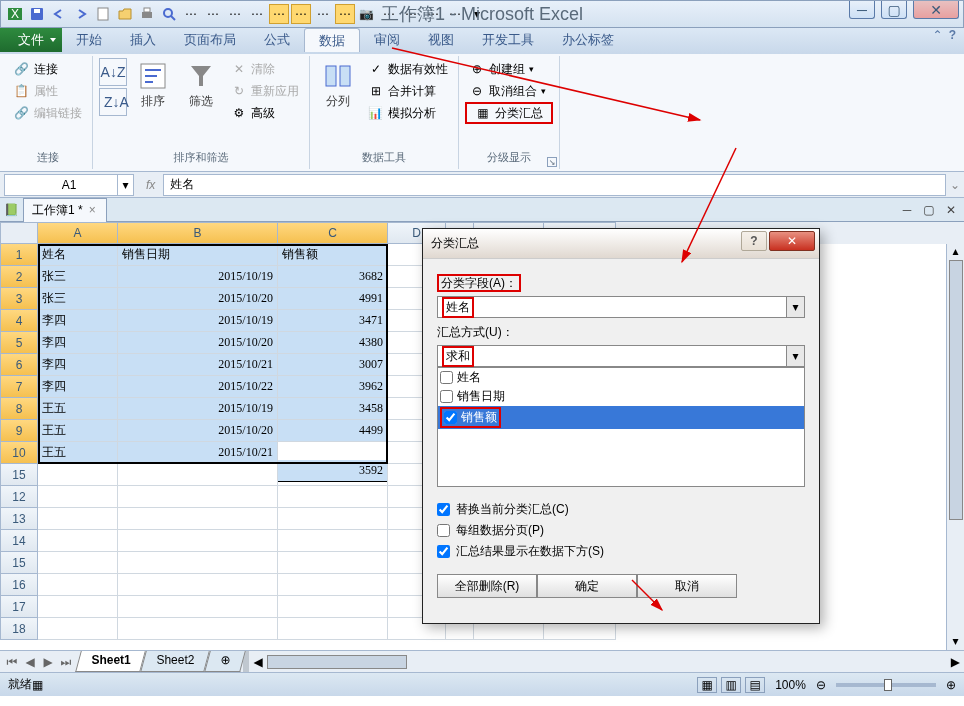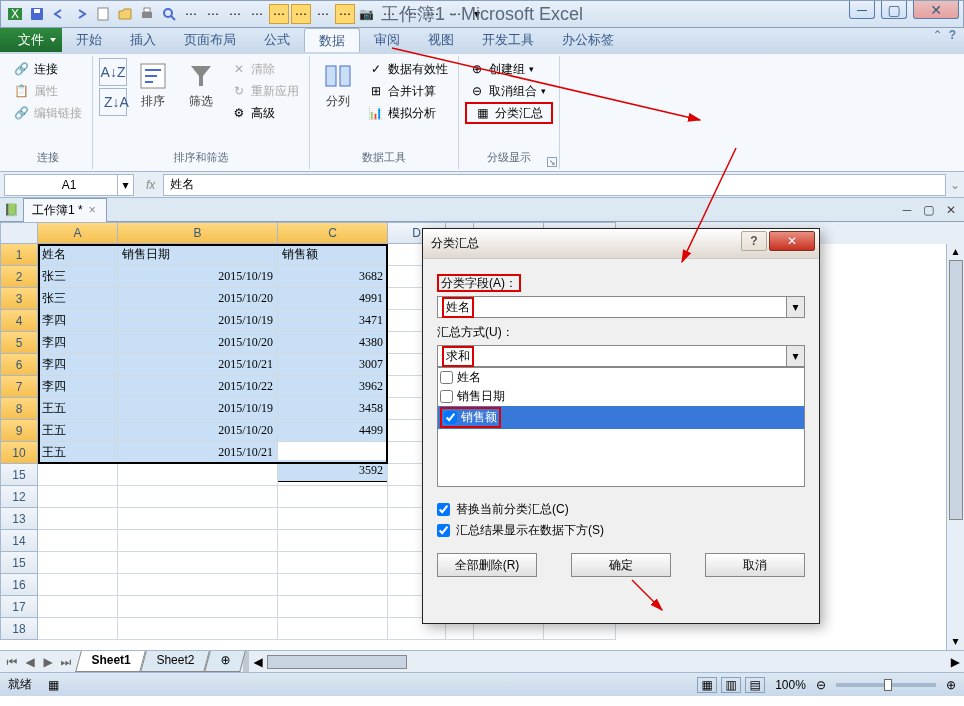--- a/index.html
+++ b/index.html
@@ -54,39 +54,39 @@
 .selection-border{position:absolute;border:2px solid #000;pointer-events:none}
 .vsb{position:absolute;right:0;top:22px;bottom:0;width:18px;background:#e8eef5;border-left:1px solid #a6b8d0}
 .hsb-area{height:22px;background:#e8eef5;display:flex;border-top:1px solid #a6b8d0}
 .sheet-nav{display:flex;align-items:center;padding:0 4px;gap:2px}
 .sheet-nav-btn{width:16px;height:16px;display:flex;align-items:center;justify-content:center;cursor:pointer;color:#666}
 .sheet-tab{background:#fff;border:1px solid #888;border-top:none;padding:2px 12px;cursor:pointer;font-size:11px;transform:skewX(-15deg)}
 .sheet-tab span{display:inline-block;transform:skewX(15deg)}
 .sheet-tab.active{background:#fff;font-weight:bold}
 .sheet-tab.inactive{background:#dce8f2}
 .hsb{flex:1;background:#e8eef5;display:flex;align-items:center}
-.statusbar{height:24px;background:linear-gradient(#dce8f2,#c8d8ea);border-top:1px solid #a6b8d0;display:flex;align-items:center;padding:0 8px;gap:16px;position:relative}
+.statusbar{height:24px;background:linear-gradient(#dce8f2,#c8d8ea);border-top:1px solid #a6b8d0;display:flex;align-items:center;padding:0 8px;gap:0;position:relative}
 .status-right{position:absolute;right:8px;display:flex;align-items:center;gap:4px}
 .view-btn{width:20px;height:16px;border:1px solid #8ba0bc;cursor:pointer;display:flex;align-items:center;justify-content:center}
 .zoom-slider{width:100px;height:4px;background:#a6b8d0;position:relative;margin:0 6px}
 .zoom-thumb{position:absolute;left:48px;top:-4px;width:8px;height:12px;background:#fff;border:1px solid #666}
 .dialog{position:absolute;left:422px;top:228px;width:398px;height:396px;background:#f0f0f0;border:1px solid #222;box-shadow:4px 4px 12px rgba(0,0,0,0.3)}
 .dlg-title{height:30px;background:linear-gradient(#fff,#e0d8d0);display:flex;align-items:center;padding:0 8px;position:relative;border-bottom:1px solid #ccc}
 .dlg-controls{position:absolute;right:4px;top:2px;display:flex;gap:2px}
 .dlg-help{width:26px;height:20px;background:linear-gradient(#f5f0ea,#e8e0d5);border:1px solid #b0a898;border-radius:2px;display:flex;align-items:center;justify-content:center;cursor:pointer;font-weight:bold;color:#555}
 .dlg-close{width:46px;height:20px;background:linear-gradient(#e89080,#c83020);border:1px solid #803020;border-radius:2px;display:flex;align-items:center;justify-content:center;cursor:pointer;color:#fff;font-size:12px}
 .dlg-body{padding:10px 14px}
 .dlg-label{margin:6px 0 4px;font-size:12px}
 .dlg-combo{width:100%;height:22px;border:1px solid #888;background:#fff;display:flex;align-items:center;padding:0 4px;position:relative}
 .dlg-combo-dd{position:absolute;right:0;width:18px;height:100%;border-left:1px solid #888;background:#e8e8e8;display:flex;align-items:center;justify-content:center}
 .dlg-list{width:100%;height:120px;border:1px solid #888;background:#fff;overflow:auto}
 .dlg-list-item{display:flex;align-items:center;padding:1px 2px;gap:4px}
 .dlg-list-item.sel{background:#3878d8;color:#fff}
 .dlg-check{display:flex;align-items:center;gap:6px;margin:4px 0}
-.dlg-buttons{display:flex;gap:8px;justify-content:space-between;margin-top:14px}
+.dlg-buttons{display:flex;justify-content:flex-start;margin-top:14px}
 .dlg-btn{width:100px;height:24px;border:1px solid #888;background:linear-gradient(#fff,#e0e0e0);cursor:pointer;display:flex;align-items:center;justify-content:center}
 .red-box{border:2px solid #d00 !important}
 .arrow{position:absolute;pointer-events:none;z-index:100}
 input[type=checkbox]{width:13px;height:13px}
 </style>
 </head>
 <body>
 
 <div class="titlebar">
   <div class="qat">
@@ -555,20 +555,24 @@
             <span>销售额</span>
           </span>
         </div>
       </div>
     <div style="height:10px"></div>
     <label class="dlg-check">
         <input type="checkbox" checked="" style="">
         <span>替换当前分类汇总(C)</span>
       </label>
     <label class="dlg-check">
+        <input type="checkbox" style="">
+        <span>每组数据分页(P)</span>
+      </label>
+    <label class="dlg-check">
         <input type="checkbox" checked="" style="">
         <span>汇总结果显示在数据下方(S)</span>
       </label>
     <div class="dlg-buttons">
       <div class="dlg-btn">全部删除(R)</div>
       <div class="dlg-btn">确定</div>
       <div class="dlg-btn">取消</div>
     </div>
   </div>
 </div>

